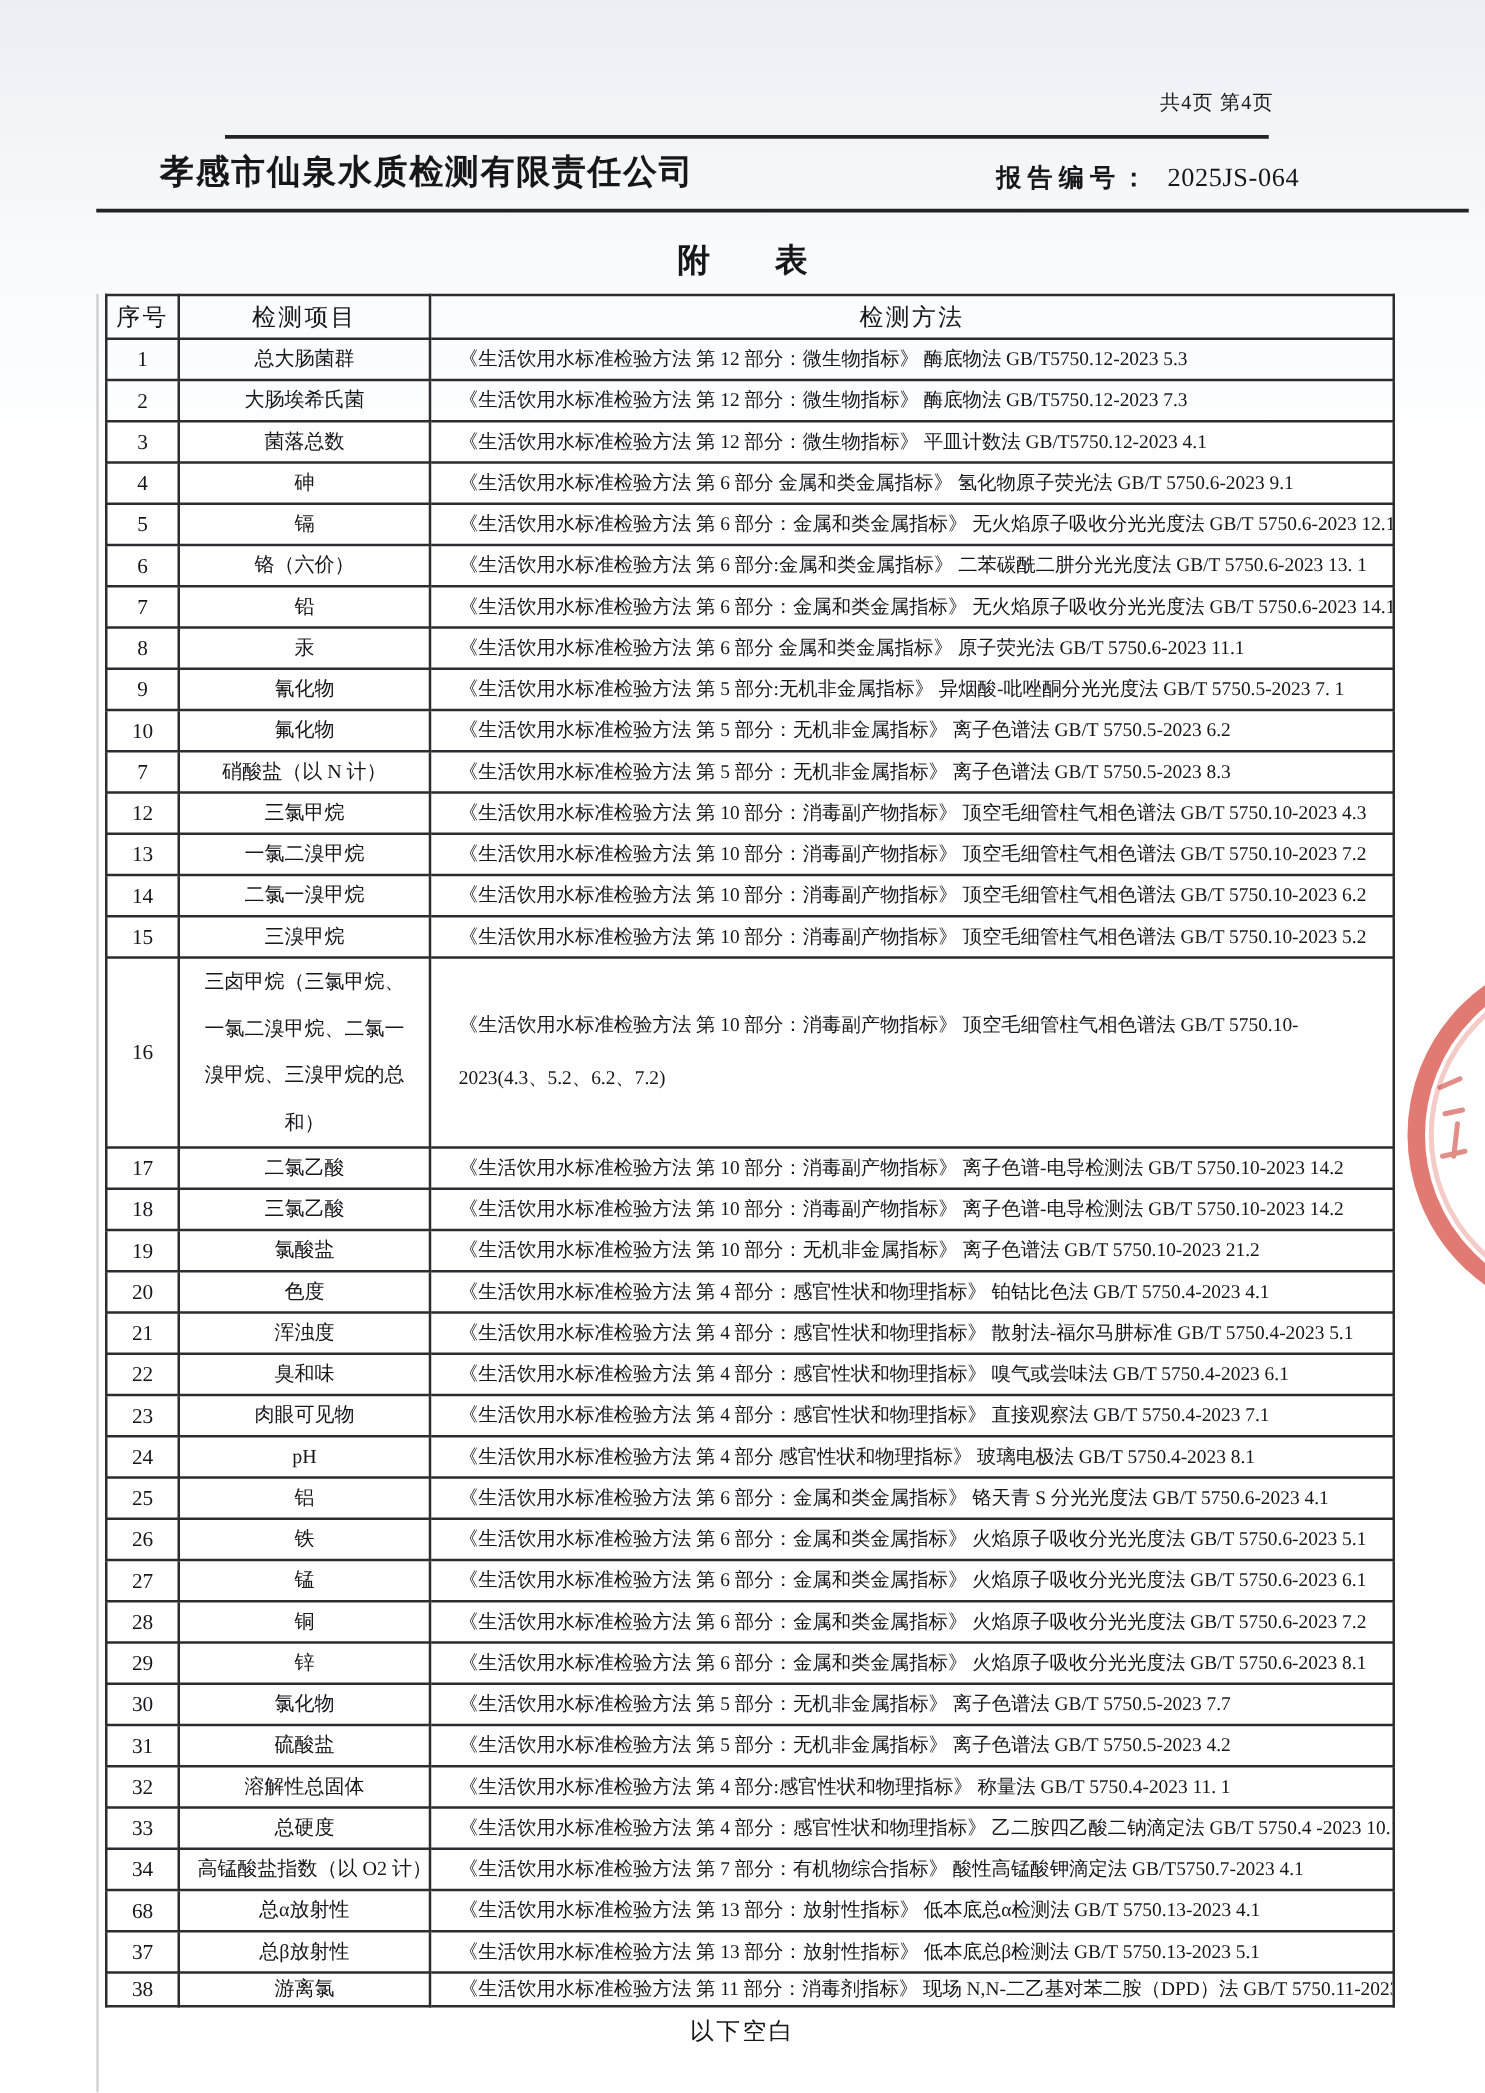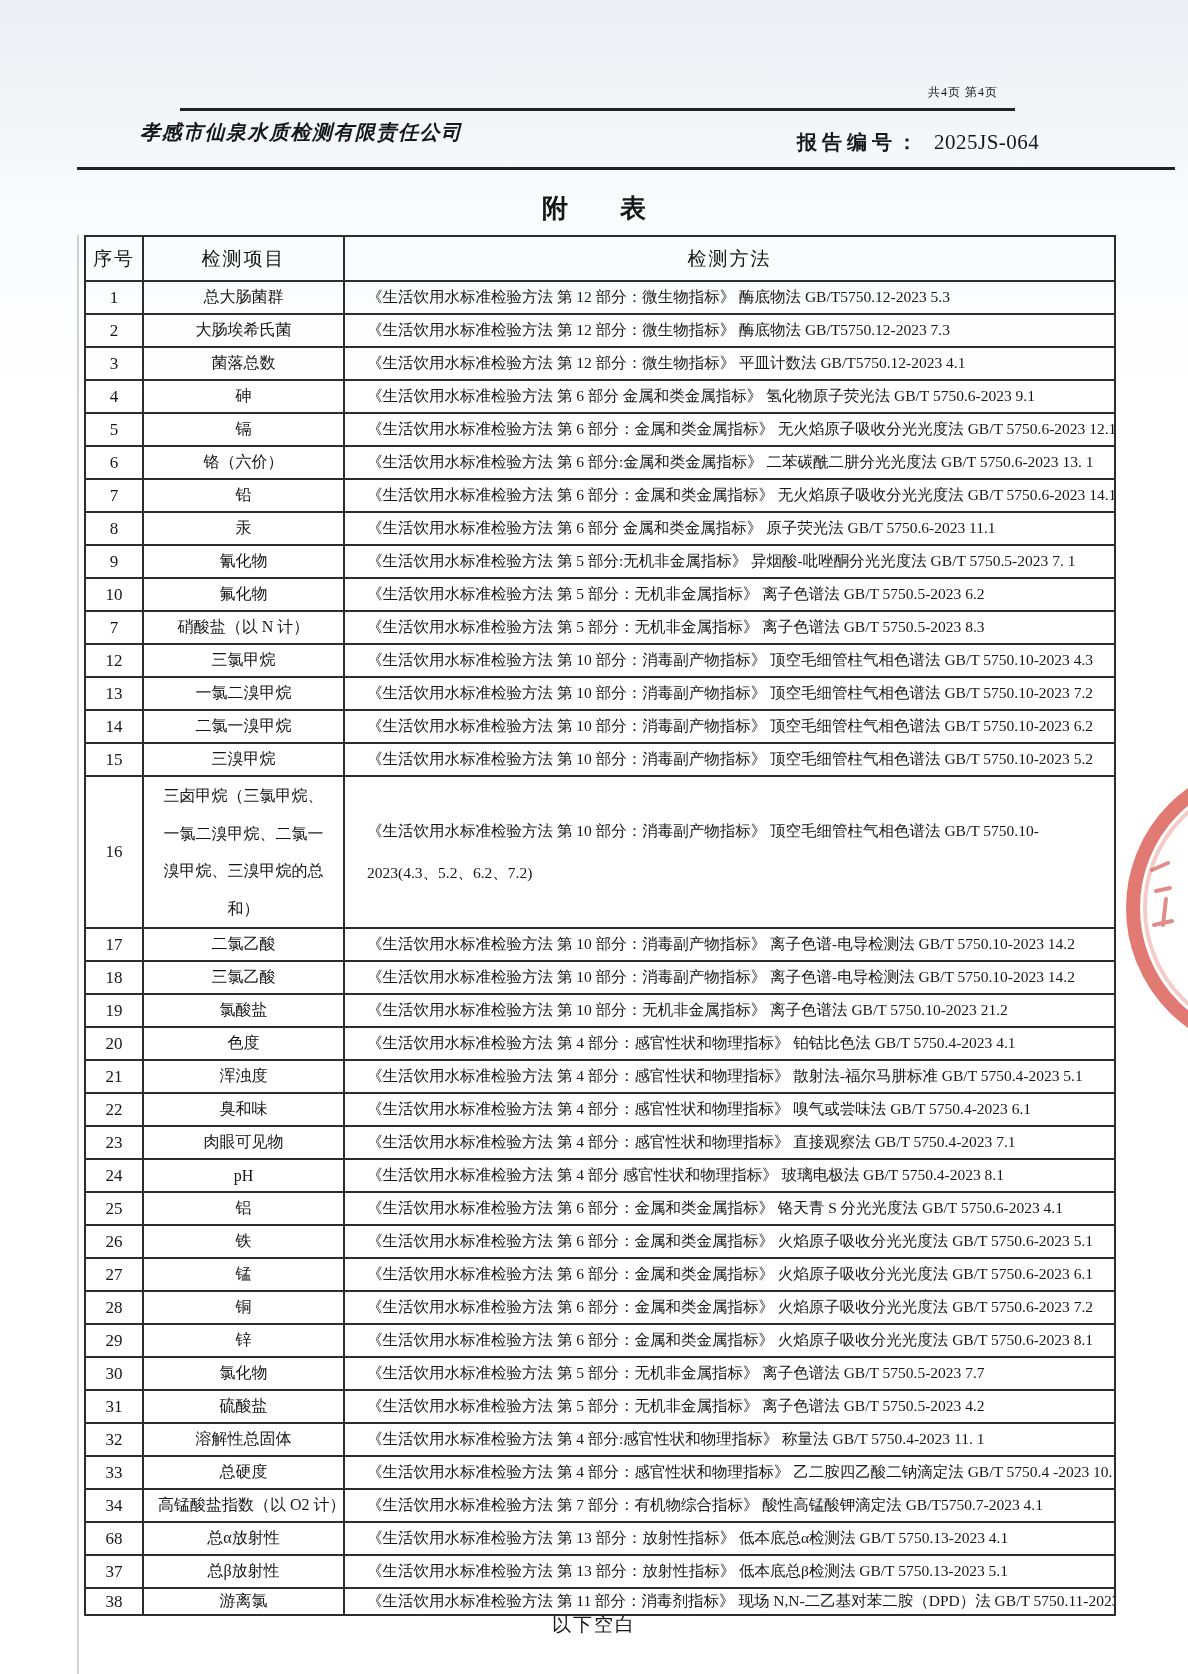--- a/index.html
+++ b/index.html
@@ -4,46 +4,46 @@
 <style>
   html,body { margin:0; padding:0; }
   body { background:#ffffff; }
   .page {
     position:relative; width:1188px; height:1674px; overflow:hidden;
     background: linear-gradient(180deg,#eceef4 0%, #f2f3f7 5%, #fafbfd 13%, #ffffff 24%);
     font-family:"Liberation Serif","DejaVu Serif",serif;
     color:#17171a;
   }
   .pagination {
-    position:absolute; top:84px; left:928px;
-    font-size:12px; letter-spacing:1px; font-weight:500;
+    position:absolute; top:72px; left:928px;
+    font-size:16px; letter-spacing:1px; font-weight:500;
   }
   .rule { position:absolute; background:#232327; }
   .rule-top { top:108px; left:180px; width:835px; height:2.5px; }
   .rule-bottom { top:167px; left:77px; width:1098px; height:2.5px; }
   .company {
-    position:absolute; top:119px; left:140px;
-    font-size:20px; font-weight:700; letter-spacing:1.5px;font-style:italic;
+    position:absolute; top:119px; left:128px;
+    font-size:27px; font-weight:700; letter-spacing:1.5px;
   }
   .report { position:absolute; top:129px; left:797px; font-size:20px; }
   .report-label { font-weight:600; letter-spacing:5px; }
   .report-no { font-size:21px; margin-left:12px; letter-spacing:0.5px; }
   .doc-title {
     position:absolute; top:191px; left:0; width:100%;
     text-align:center; font-size:26px; font-weight:700;
   }
   table.methods {
     position:absolute; top:235px; left:84px; width:1030px;
     border-collapse:collapse; table-layout:fixed;
     color:#17171a;
   }
   .methods th, .methods td {
     border:2px solid #2c2c31; overflow:hidden; padding:0;
   }
-  .methods thead tr { height:45px; }
+  .methods thead tr { height:35px; }
   .methods th { font-size:19px; font-weight:500; letter-spacing:2px; text-align:center; }
   .methods tbody tr { height:33px; }
   .methods tbody tr.row-tall { height:93px; }
   .methods tbody tr.row-short { height:27px; }
   .methods td:nth-child(1) { text-align:center; font-size:17px; }
   .methods td:nth-child(2) { text-align:center; font-size:16px; padding:0 14px; white-space:nowrap;border-radius:10px; }
   .methods td:nth-child(3) { font-size:15.5px; padding:0 8px 0 22px; white-space:nowrap; }
   .methods tr.row-tall td:nth-child(2) { white-space:normal; line-height:2.35; padding:0 17px; }
   .methods tr.row-tall td:nth-child(3) { white-space:normal; line-height:2.7;border-radius:19px; }
   .footer-note {

